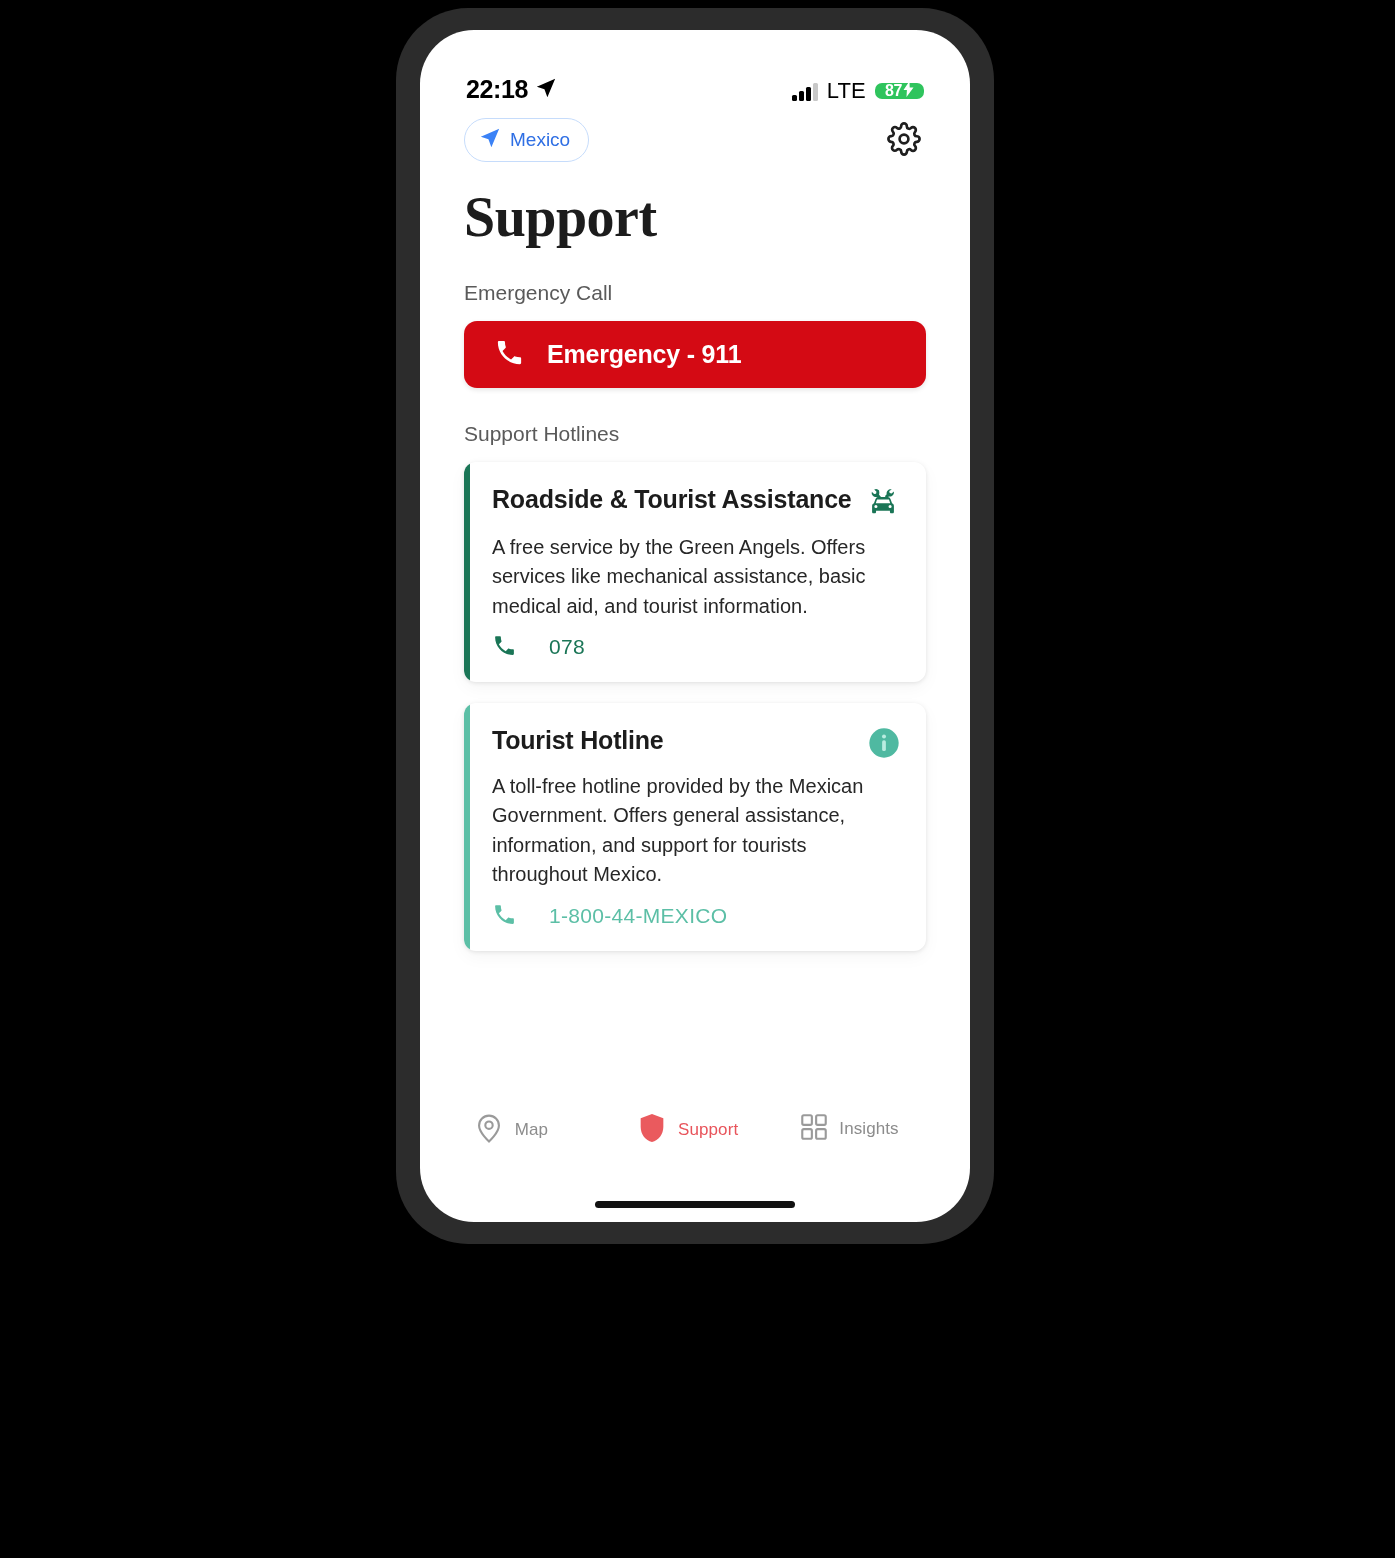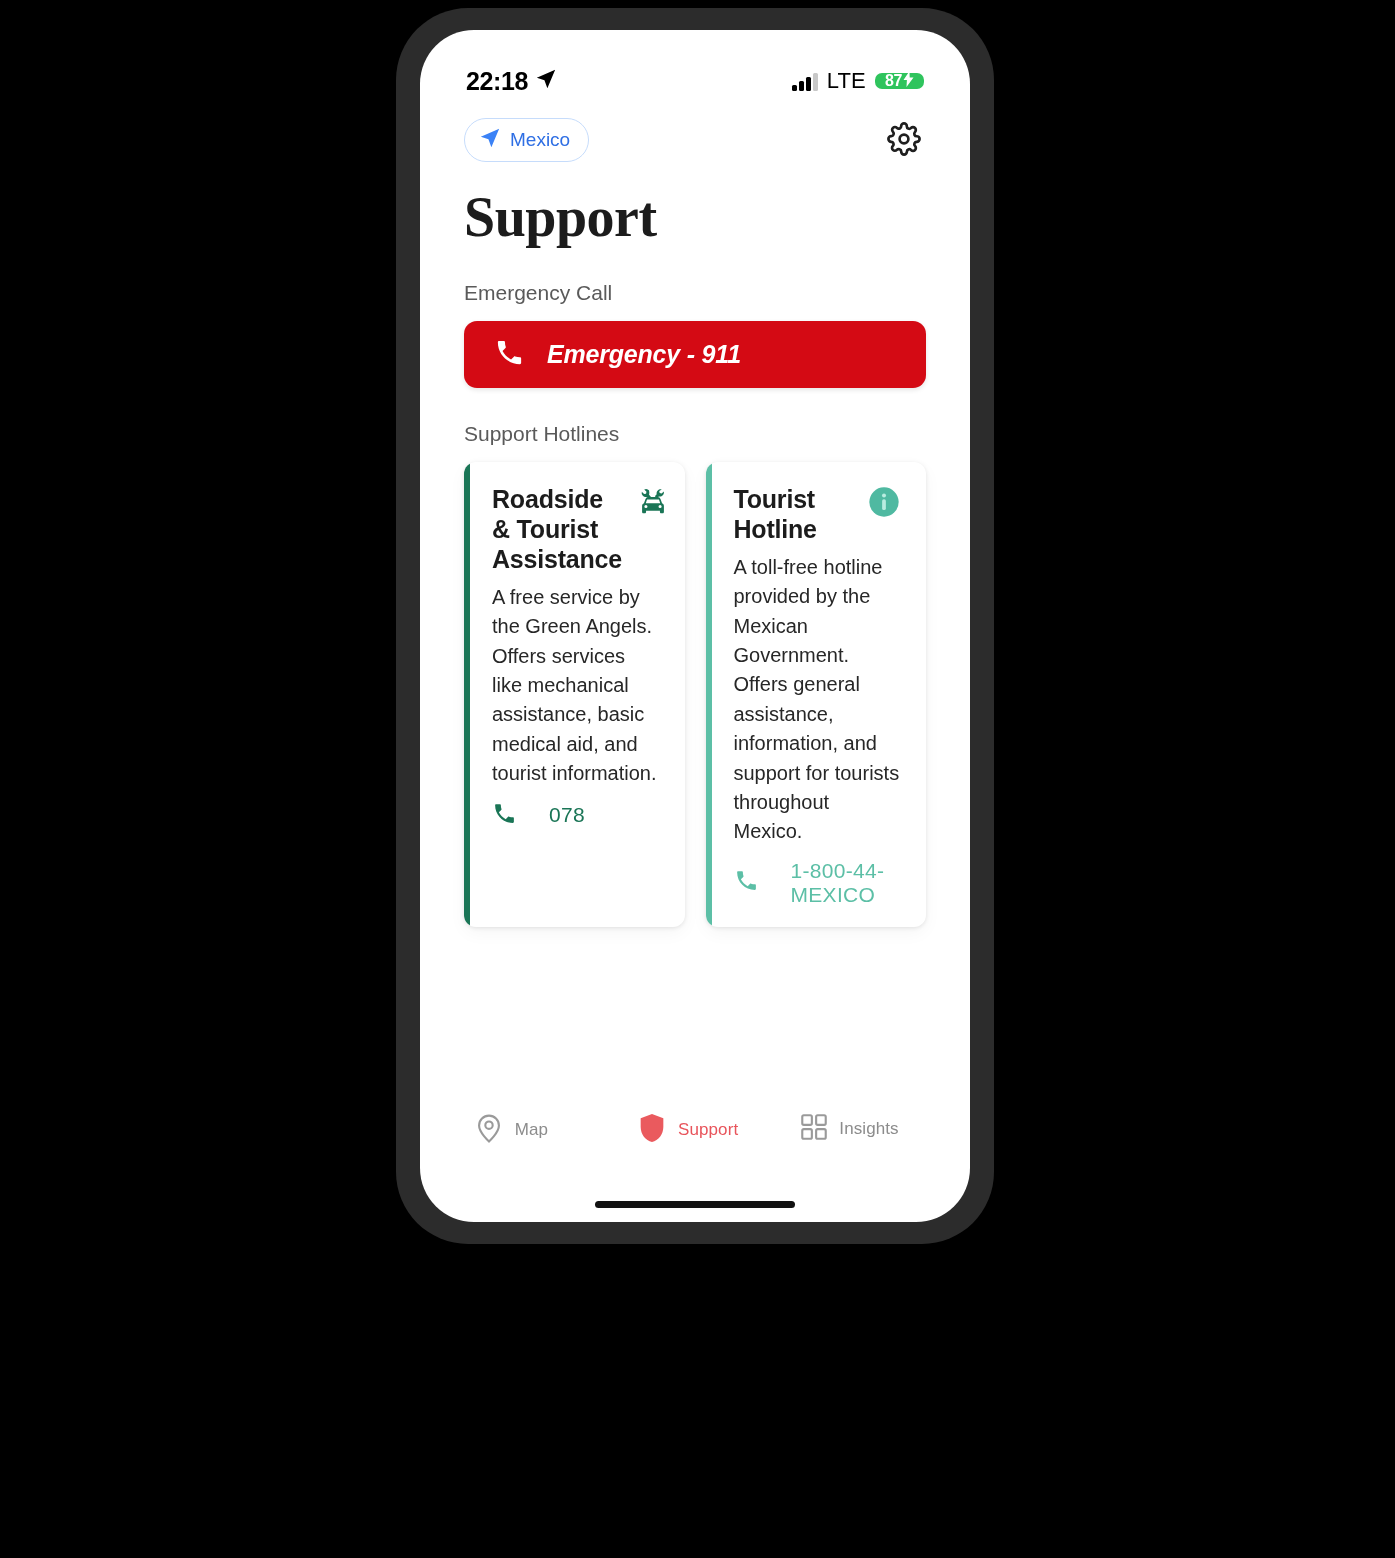--- a/index.html
+++ b/index.html
@@ -39,21 +39,21 @@
     overflow: hidden;
     display: flex;
     flex-direction: column;
   }
 
   
   .statusbar {
     height: 74px;
     flex: 0 0 74px;
     display: flex;
-    align-items: center;
+    align-items: flex-end;
     justify-content: space-between;
     padding: 28px 46px 0 46px;
   }
   .status-left {
     display: flex;
     align-items: center;
     gap: 7px;
   }
   .status-time {
     font-size: 25px;
@@ -177,31 +177,30 @@
     align-items: center;
     gap: 22px;
     background: #d40a14;
     border: none;
     border-radius: 13px;
     height: 67px;
     width: 100%;
     padding: 0 30px;
     cursor: pointer;
     box-shadow: 0 2px 5px rgba(0,0,0,0.10);
-    font-style: italic;
   }
   .emergency-label {
     color: #ffffff;
     font-size: 25px;
     font-weight: bold;
     letter-spacing: -0.2px;
   }
 
   
-  .cards { display: flex; flex-direction: row; gap: 21px; }
+  .cards { display: flex; flex-direction: column; gap: 21px; }
 
   .card {
     position: relative;
     background: #ffffff;
     border-radius: 12px;
     box-shadow: 0 1px 4px rgba(0,0,0,0.10), 0 6px 18px rgba(0,0,0,0.04);
     padding: 22px 26px 20px 28px;
     overflow: hidden;
     cursor: pointer;
   }

